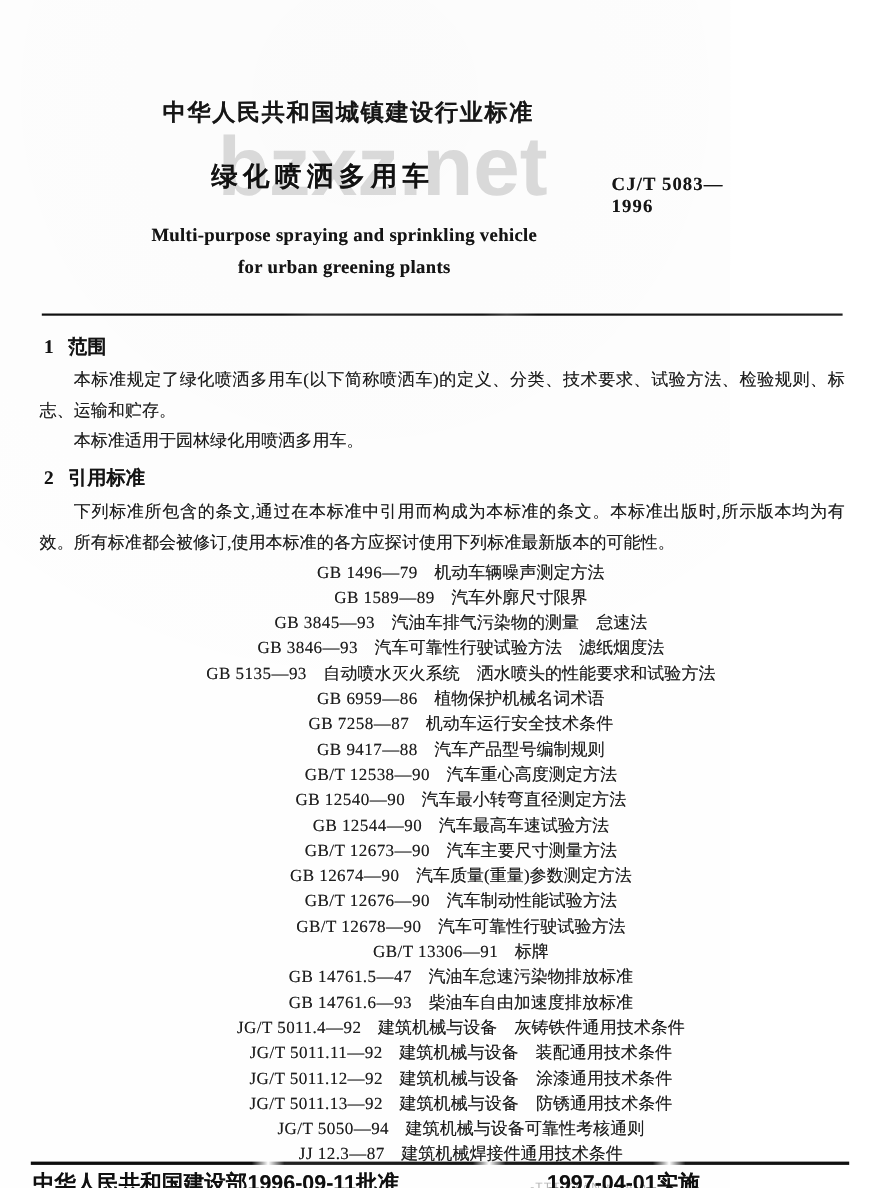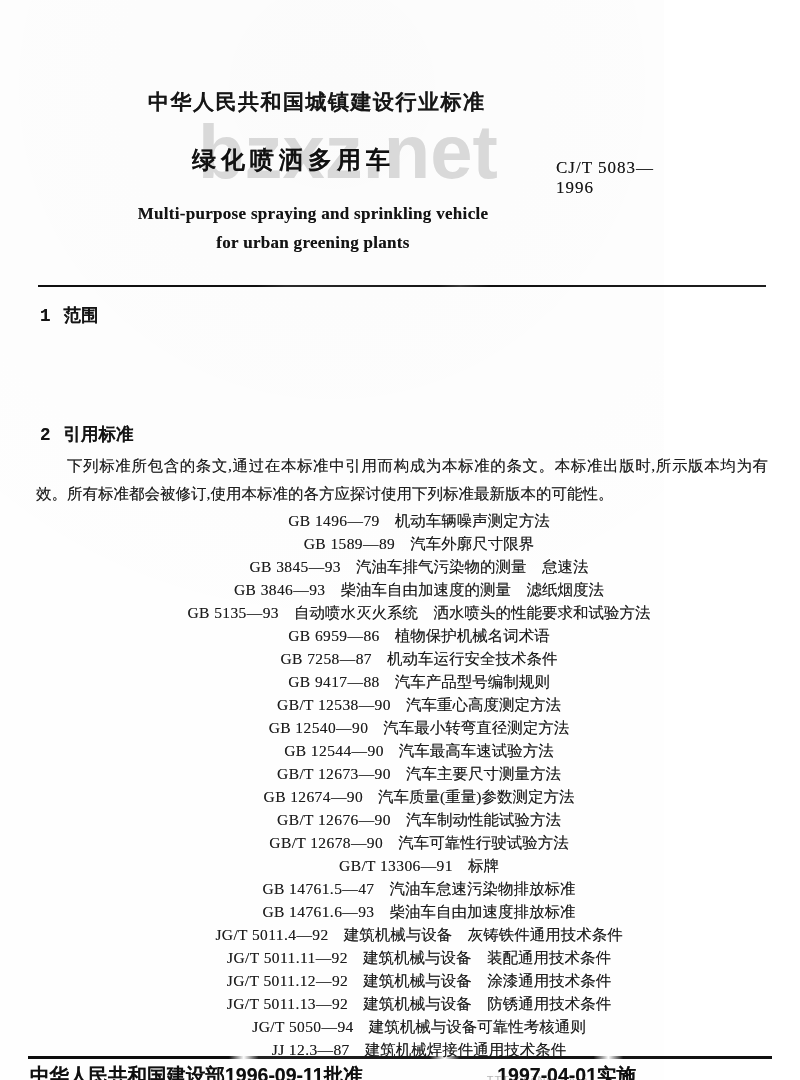--- a/index.html
+++ b/index.html
@@ -35,21 +35,21 @@
     user-select: none;
   }
   .doc-title {
     position: absolute; left: 192px; top: 144px;
     font-family: "Liberation Sans", sans-serif;
     font-weight: 700; font-size: 24px; letter-spacing: 5px;
     color: #111; z-index: 1;
   }
   .standard-code {
     position: absolute; left: 556px; top: 158px;
-    font-weight: 400; font-size: 17px; letter-spacing: 1px;
+    font-weight: 700; font-size: 17px; letter-spacing: 1px;
     color: #161616; z-index: 1;
   }
   .en-title {
     position: absolute; left: 30px; top: 199px; width: 566px;
     text-align: center; z-index: 1;
   }
   .en-title .line {
     font-weight: 700; font-size: 17px; line-height: 29px;
     color: #141414; letter-spacing: 0.3px; text-align: center;
   }
@@ -57,21 +57,21 @@
   .rule-top {
     position: absolute; left: 38px; top: 285px; width: 728px; height: 2px;
     background: linear-gradient(to right,
       #101010 0%, #101010 30%, #2a2a2a 34%, #151515 55%,
       #3a3a3a 58%, #101010 62%, #202020 100%);
   }
 
   
   .section-heading {
     position: absolute; left: 40px;
-    font-family: Liberation Mono, monospace;
+    font-family: Liberation Serif, serif;
     font-weight: 700; font-size: 17.5px; color: #141414;
   }
   .section-heading .sec-no { margin-right: 13px; }
   #sec1-heading { top: 303px; }
   #sec2-heading { top: 422px; }
 
   .para-block { position: absolute; left: 36px; width: 732px; z-index: 1; }
   #sec1-paras { top: 332px; }
   #sec2-paras { top: 452px; }
   .para {
@@ -138,34 +138,38 @@
     <div class="line scan-text">Multi-purpose spraying and sprinkling vehicle</div>
     <div class="line scan-text">for urban greening plants</div>
   </div>
 
   <div class="rule-top"></div>
 
   <div class="section-heading scan-text" id="sec1-heading">
     <span class="sec-no">1</span><span>范围</span>
   </div>
 
+  <div class="para-block" id="sec1-paras">
+    <p class="para scan-text">本标准规定了绿化喷洒多用车(以下简称喷洒车)的定义、分类、技术要求、试验方法、检验规则、标志、运输和贮存。</p>
+    <p class="para scan-text">本标准适用于园林绿化用喷洒多用车。</p>
+  </div>
 
   <div class="section-heading scan-text" id="sec2-heading">
     <span class="sec-no">2</span><span>引用标准</span>
   </div>
 
   <div class="para-block" id="sec2-paras">
     <p class="para scan-text">下列标准所包含的条文,通过在本标准中引用而构成为本标准的条文。本标准出版时,所示版本均为有效。所有标准都会被修订,使用本标准的各方应探讨使用下列标准最新版本的可能性。</p>
   </div>
 
   <div class="standards-list">
       <div class="std-row scan-text"><span class="std-code">GB 1496—79</span><span class="std-title">机动车辆噪声测定方法</span></div>
       <div class="std-row scan-text"><span class="std-code">GB 1589—89</span><span class="std-title">汽车外廓尺寸限界</span></div>
       <div class="std-row scan-text"><span class="std-code">GB 3845—93</span><span class="std-title">汽油车排气污染物的测量　怠速法</span></div>
-      <div class="std-row scan-text"><span class="std-code">GB 3846—93</span><span class="std-title">柴油车自由加速度的测量　滤纸烟度法</span></div>
+      <div class="std-row scan-text"><span class="std-code">GB 3846—93</span><span class="std-title">汽车可靠性行驶试验方法　滤纸烟度法</span></div>
       <div class="std-row scan-text"><span class="std-code">GB 5135—93</span><span class="std-title">自动喷水灭火系统　洒水喷头的性能要求和试验方法</span></div>
       <div class="std-row scan-text"><span class="std-code">GB 6959—86</span><span class="std-title">植物保护机械名词术语</span></div>
       <div class="std-row scan-text"><span class="std-code">GB 7258—87</span><span class="std-title">机动车运行安全技术条件</span></div>
       <div class="std-row scan-text"><span class="std-code">GB 9417—88</span><span class="std-title">汽车产品型号编制规则</span></div>
       <div class="std-row scan-text"><span class="std-code">GB/T 12538—90</span><span class="std-title">汽车重心高度测定方法</span></div>
       <div class="std-row scan-text"><span class="std-code">GB 12540—90</span><span class="std-title">汽车最小转弯直径测定方法</span></div>
       <div class="std-row scan-text"><span class="std-code">GB 12544—90</span><span class="std-title">汽车最高车速试验方法</span></div>
       <div class="std-row scan-text"><span class="std-code">GB/T 12673—90</span><span class="std-title">汽车主要尺寸测量方法</span></div>
       <div class="std-row scan-text"><span class="std-code">GB 12674—90</span><span class="std-title">汽车质量(重量)参数测定方法</span></div>
       <div class="std-row scan-text"><span class="std-code">GB/T 12676—90</span><span class="std-title">汽车制动性能试验方法</span></div>

